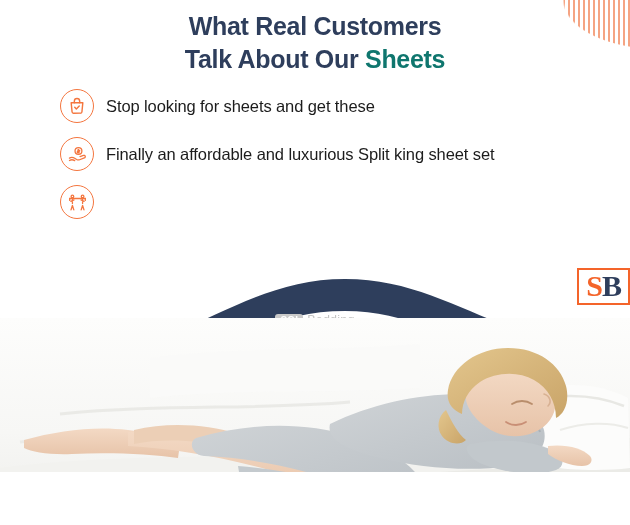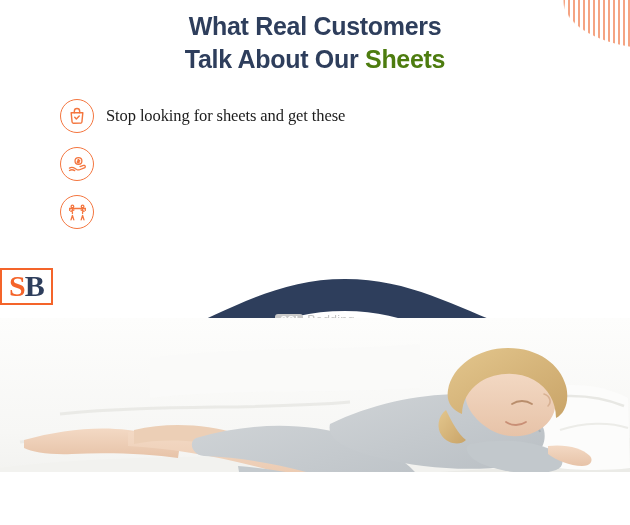--- a/index.html
+++ b/index.html
@@ -50,29 +50,28 @@
     top: 10px;
     left: 0;
     width: 630px;
     text-align: center;
     font-size: 25px;
     font-weight: bold;
     line-height: 1.32;
     letter-spacing: -0.3px;
     color: #2e3e5c;
   }
-  .headline .accent { color: #4d7c0f; }
+  .headline .accent { color: #0f766e; }
 
   
   .bullet-list {
     position: absolute;
-    top: 96px;
+    top: 86px;
     left: 60px;
     width: 560px;
-    font-family: Liberation Serif, serif;
   }
   .bullet-row {
     display: flex;
     align-items: center;
     height: 40px;
     margin-bottom: 8px;
   }
   .bullet-icon {
     flex: 0 0 auto;
     width: 34px;
@@ -102,21 +101,21 @@
     height: 135px;
     pointer-events: none;
   }
 
   
   .logo-block {
     position: absolute;
     left: 0;
     top: 268px;
     width: 630px;
-    text-align: left;
+    text-align: right;
     pointer-events: none;
   }
   .logo-mark {
     display: inline-block;
     border: 2px solid #f4642a;
     background: #ffffff;
     padding: 1px 7px 2px 7px;
     line-height: 1;
   }
   .logo-mark .mark-text {
@@ -191,20 +190,21 @@
 
     <div class="bullet-row">
       <span class="bullet-icon">
         <svg width="21" height="21" viewBox="0 0 24 24" fill="none" stroke="#f4763f" stroke-width="1.5" stroke-linecap="round" stroke-linejoin="round">
           <circle cx="13.1" cy="8" r="3.9"></circle>
           <path d="M13.1 6.2v3.6M12.1 6.9h1.6a.8.8 0 0 1 0 1.6h-1.2a.8.8 0 0 0 0 1.6h1.6"></path>
           <path d="M2.8 16.1c2-1.2 4-1.1 6 .2l2.2 1.4c1.1.6 2.2.7 3.4.3l5.4-2.1c.9-.3 1.3-1.2 1-2-.3-.8-1.2-1.2-2-.9l-3.9 1.4"></path>
           <path d="M2.8 18.8c2-1.2 4-1.1 6 .2"></path>
         </svg>
       </span>
+      <span class="bullet-text">Finally an affordable and luxurious Split king sheet set</span>
     </div>
 
     <div class="bullet-row">
       <span class="bullet-icon">
         <svg width="21" height="21" viewBox="0 0 24 24" fill="none" stroke="#f4763f" stroke-width="1.5" stroke-linecap="round" stroke-linejoin="round">
           <path d="M3.1 7.4h17.8"></path>
           <path d="M3.1 7.4v2.2M20.9 7.4v2.2"></path>
           <circle cx="6.2" cy="5" r="1.5"></circle>
           <path d="M6.2 8.6v4.4M4.6 20.4l1.6-5 1.6 5M4.4 10.6l3.6-1.5"></path>
           <circle cx="17.8" cy="5" r="1.5"></circle>

